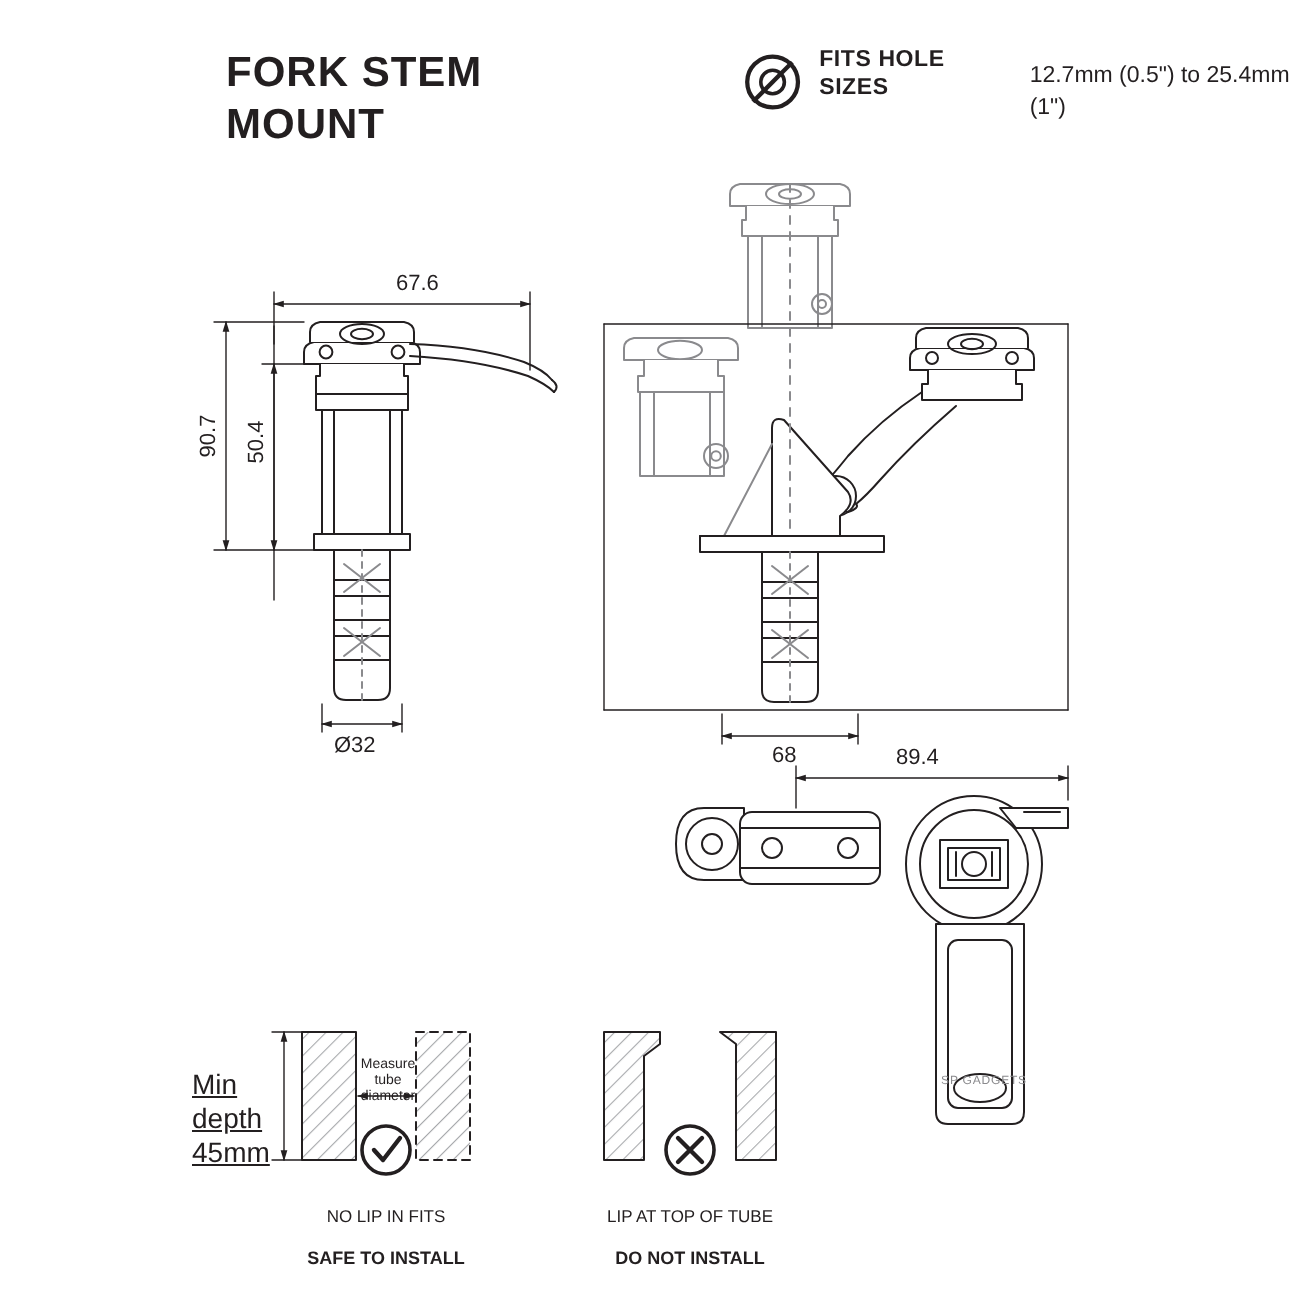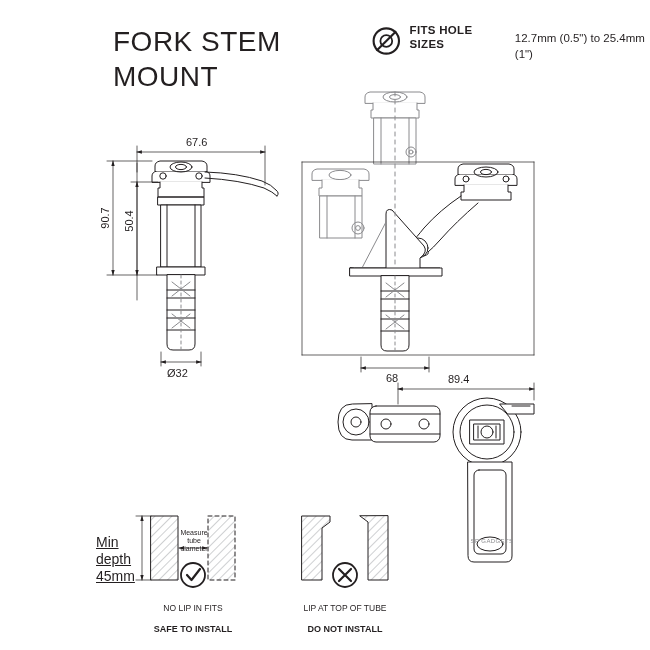--- a/index.html
+++ b/index.html
@@ -16,22 +16,22 @@
     width: 650px;
     height: 650px;
     background: #ffffff;
   }
 
   
   .title {
     position: absolute;
     left: 113px;
     top: 24px;
-    font-size: 28px;
-    font-weight: normal;
+    font-size: 21px;
+    font-weight: bold;
     letter-spacing: 0.5px;
     line-height: 1.25;
     color: #231f20;
     white-space: pre-line;
   }
   .fits-block {
     position: absolute;
     left: 372px;
     top: 24px;
     display: flex;
@@ -335,21 +335,21 @@
       <g>
         <path d="M302 516 L330 516 L330 522 L322 528 L322 580 L302 580 Z" fill="url(#hatch)" stroke="#231f20"></path>
         <path d="M360 516 L368 522 L368 580 L388 580 L388 516 Z" fill="url(#hatch)" stroke="#231f20"></path>
 
         <circle cx="345" cy="575" r="12" stroke="#231f20" stroke-width="1.8" fill="#fff"></circle>
         <path d="M339 569 L351 581 M351 569 L339 581" stroke="#231f20" stroke-width="2.2"></path>
       </g>
     </g>
   </svg>
 
-  <div class="dim" style="left:186px; top:136px;">67.6</div>
+  <div class="dim" style="left:198px; top:136px;">67.6</div>
   <div class="dim vert" style="left:94px; top:212px; transform:rotate(-90deg);">90.7</div>
   <div class="dim vert" style="left:118px; top:215px; transform:rotate(-90deg);">50.4</div>
   <div class="dim" style="left:167px; top:367px;">Ø32</div>
   <div class="dim" style="left:386px; top:372px;">68</div>
   <div class="dim" style="left:448px; top:373px;">89.4</div>
 
   <div style="position:absolute; left:462px; top:538px; width:60px; text-align:center; font-size:6px; letter-spacing:0.4px; color:#8a8a8d;">SP GADGETS</div>
 
   <div class="mindepth" style="left:96px; top:534px; width:42px;">Min
 depth

